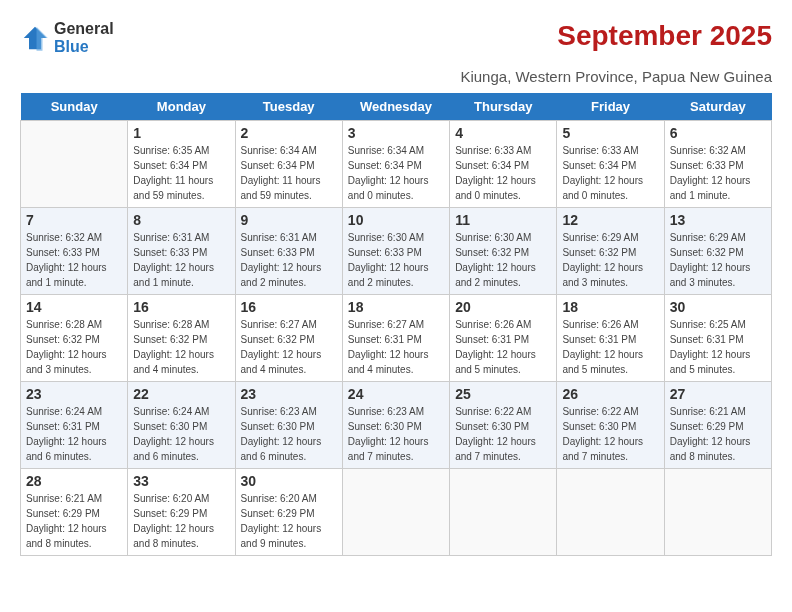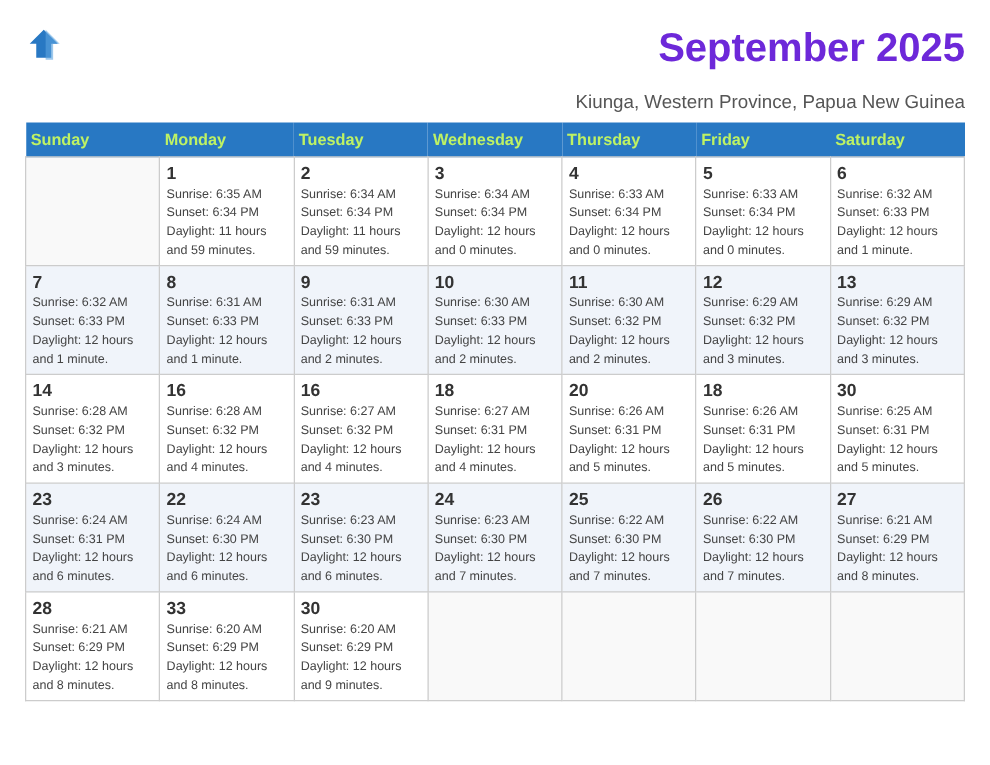--- a/index.html
+++ b/index.html
@@ -22,39 +22,39 @@
       gap: 4px;
     }
     .logo-icon {
       width: 30px;
       height: 30px;
     }
     .title-section {
       text-align: right;
     }
     .month-title {
-      font-size: 32px;
+      font-size: 28px;
       font-weight: bold;
-      color: #6d28d9;
+      color: #b91c1c;
     }
     .location-title {
       font-size: 15px;
       color: #555;
       margin-top: 16px;
     }
     .calendar-table {
       width: 100%;
       border-collapse: collapse;
       font-size: 11px;
     }
     .calendar-table th {
       background-color: #2878c3;
-      color: #bef264;
+      color: #ffffff;
       padding: 6px 4px;
-      text-align: left;
+      text-align: center;
       font-size: 13px;
       font-weight: bold;
     }
     .calendar-table td {
       border: 1px solid #ccc;
       vertical-align: top;
       padding: 4px 5px;
       width: calc(100% / 7);
       min-height: 80px;
       background: #fff;
@@ -79,20 +79,24 @@
   </style>
 </head>
 <body>
 
 <div class="header-section">
   <div class="logo">
     <svg class="logo-icon" viewBox="0 0 40 40">
       <polygon points="20,5 35,20 28,20 28,35 12,35 12,20 5,20" fill="#2878c3"></polygon>
       <polygon points="22,5 37,20 30,20 30,37 22,37" fill="#5ba3e0" opacity="0.6"></polygon>
     </svg>
+    <div>
+      <div style="font-size:16px;font-weight:bold;color:#333;">General</div>
+      <div style="font-size:16px;font-weight:bold;color:#2878c3;">Blue</div>
+    </div>
   </div>
   <div class="title-section">
     <div class="month-title">September 2025</div>
     <div class="location-title">Kiunga, Western Province, Papua New Guinea</div>
   </div>
 </div>
 
 <table class="calendar-table">
   <thead>
     <tr>

